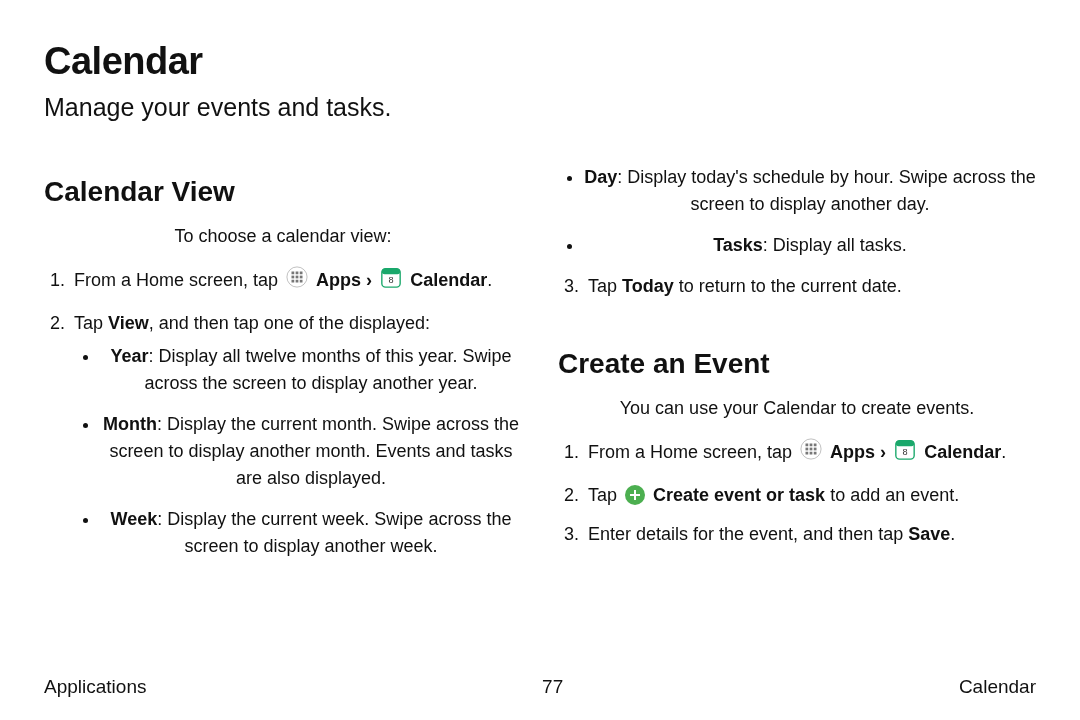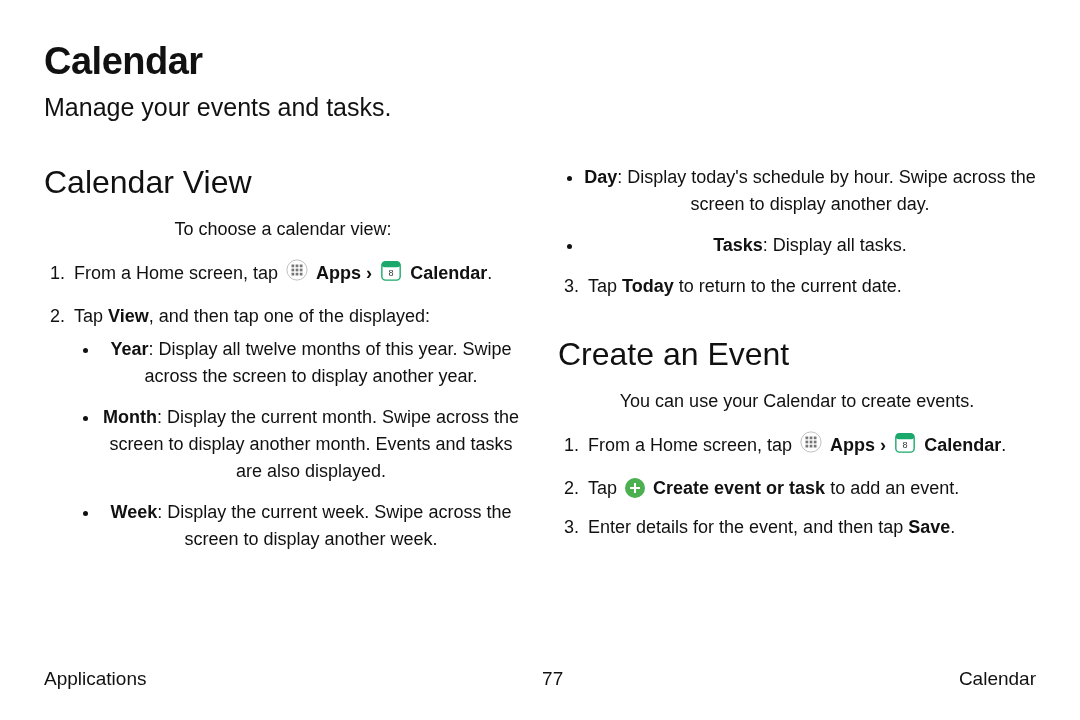--- a/index.html
+++ b/index.html
@@ -2,36 +2,36 @@
 <html><head>
 <meta charset="utf-8">
 <style>
   * { box-sizing: border-box; margin: 0; padding: 0; }
   html, body { width: 1080px; height: 720px; background: #fff; font-family: Arial, Helvetica, sans-serif; color: #111; }
   .page { position: relative; width: 1080px; height: 720px; padding: 40px 44px 28px 44px; }
   .title { font-size: 38px; font-weight: 700; letter-spacing: -0.5px; margin-bottom: 10px; }
   .subtitle { font-size: 25px; font-weight: 400; margin-bottom: 36px; }
   .cols { display: flex; gap: 36px; }
   .col { flex: 1; font-size: 18px; line-height: 1.5; }
-  .h2 { font-size: 32px; font-weight: 400; margin-bottom: 10px; }
+  .h2 { font-size: 28px; font-weight: 700; margin-bottom: 10px; margin-top: 13px; }
   .p { margin-bottom: 14px; text-align: center; }
   ol { list-style: decimal; padding-left: 26px; margin-bottom: 10px; }
   ol > li { margin-bottom: 12px; padding-left: 4px; }
   ul { list-style: disc; padding-left: 26px; margin-top: 6px; margin-bottom: 6px; }
   ul > li { margin-bottom: 14px; text-align: center; }
   .bold { font-weight: 700; }
   .inline-icon { display: inline-block; vertical-align: middle; margin: 0 3px; }
   .apps-icon-svg { width: 22px; height: 22px; }
   .cal-icon-svg { width: 22px; height: 26px; }
   .plus-icon { width: 20px; height: 20px; border-radius: 50%; background: #4caf50; position: relative; top: -1px; }
   .plus-icon::before, .plus-icon::after { content: ""; position: absolute; background: #fff; }
   .plus-icon::before { left: 50%; top: 50%; width: 10px; height: 2px; transform: translate(-50%, -50%); }
   .plus-icon::after  { left: 50%; top: 50%; width: 2px; height: 10px; transform: translate(-50%, -50%); }
   .caret { font-weight: 700; }
-  .footer { position: absolute; left: 0; right: 0; bottom: 30px; padding: 0 44px; display: flex; justify-content: space-between; font-size: 19px; }
+  .footer { position: absolute; left: 0; right: 0; bottom: 22px; padding: 0 44px; display: flex; justify-content: space-between; font-size: 19px; }
 </style>
 </head>
 <body>
 
 <div class="page">
 
   <h1 class="title">Calendar</h1>
   <div class="subtitle">Manage your events and tasks.</div>
 
   <div class="cols">

